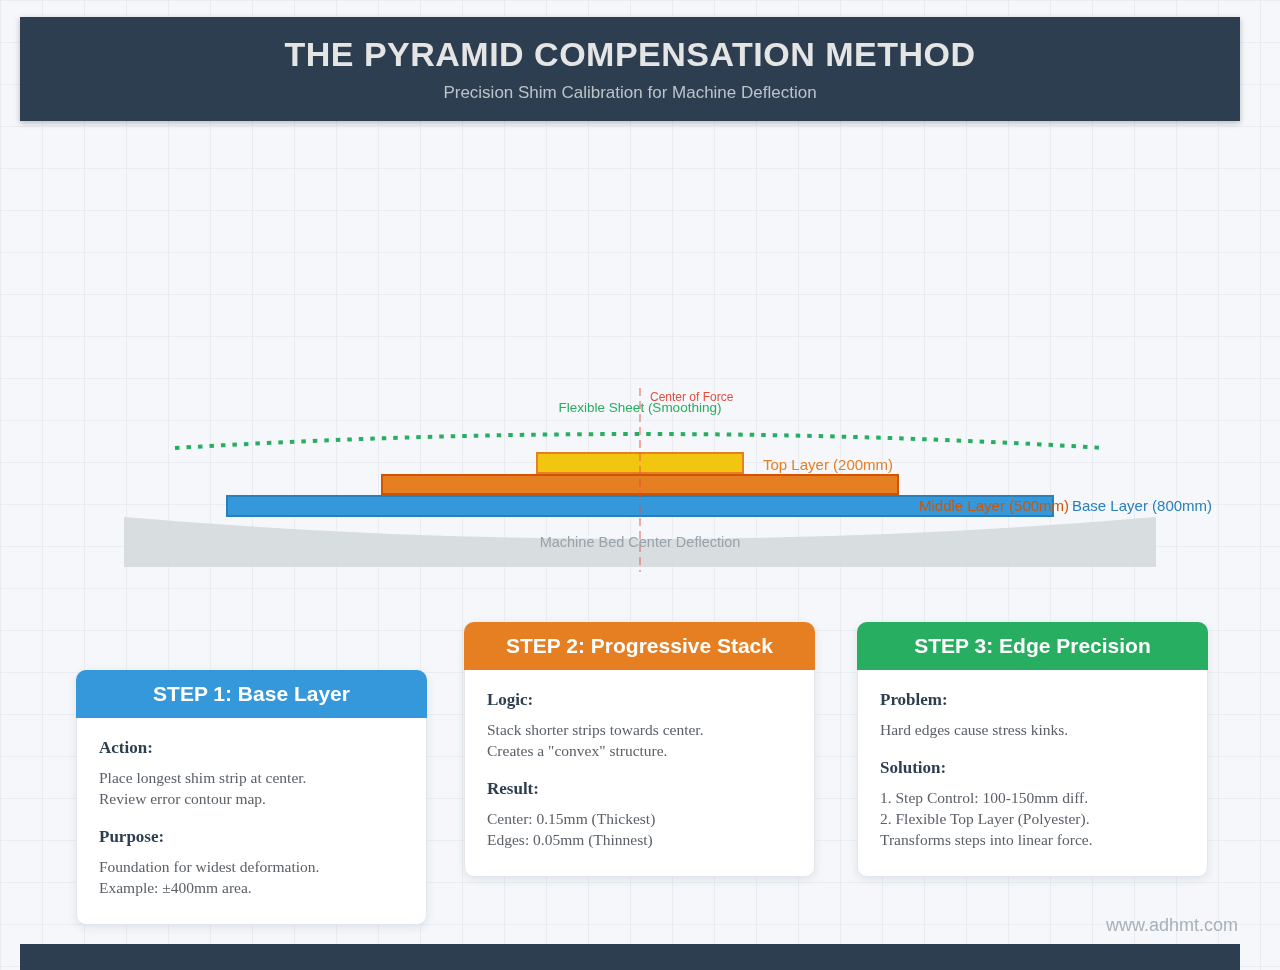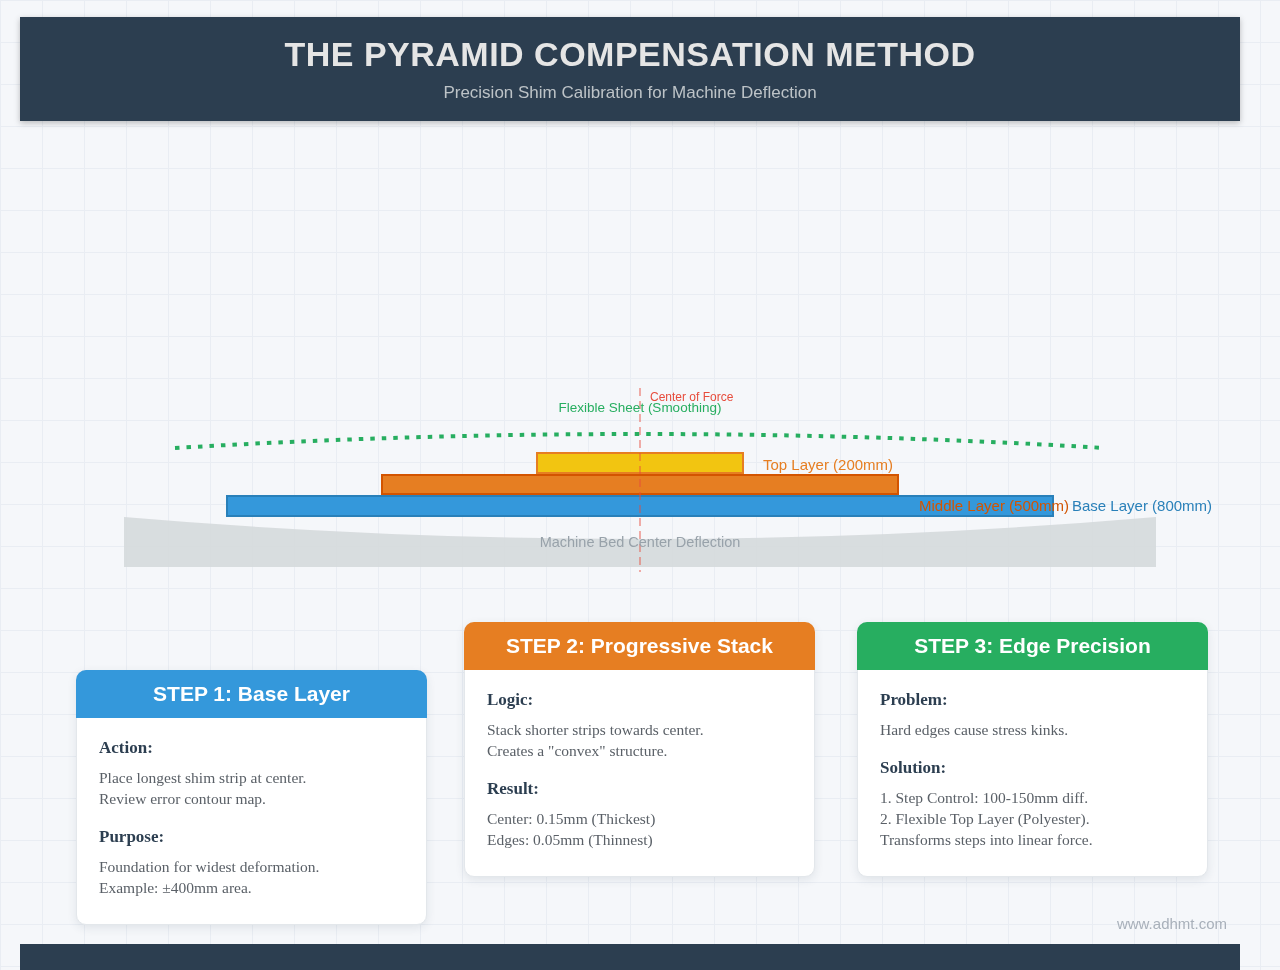--- a/index.html
+++ b/index.html
@@ -47,21 +47,21 @@
     color:#ffffff;font-size:21px;font-weight:bold;
   }
   .card-1 .card-header{background:#3498db;}
   .card-2 .card-header{background:#e67e22;}
   .card-3 .card-header{background:#27ae60;}
   .card-body{padding:20px 4px 0 22px;font-family:Liberation Serif, serif;}
   .card-section + .card-section{margin-top:18px;}
   .card-section h4{margin:0 0 9px 0;font-size:17px;color:#2c3e50;}
   .card-section .line{font-size:15.5px;color:#5a6067;line-height:21px;}
   
-  .website{position:absolute;right:53px;top:915px;font-size:15px;color:#a8b0ba;text-decoration:none;}
+  .website{position:absolute;right:42px;top:915px;font-size:18px;color:#a8b0ba;text-decoration:none;}
   .footer-bar{position:absolute;left:20px;top:944px;width:1220px;height:26px;background:#2c3e50;}
 </style>
 </head>
 <body>
 
 <div id="page">
 
   <div class="banner">
     <h1>THE PYRAMID COMPENSATION METHOD</h1>
     <div class="sub">Precision Shim Calibration for Machine Deflection</div>

